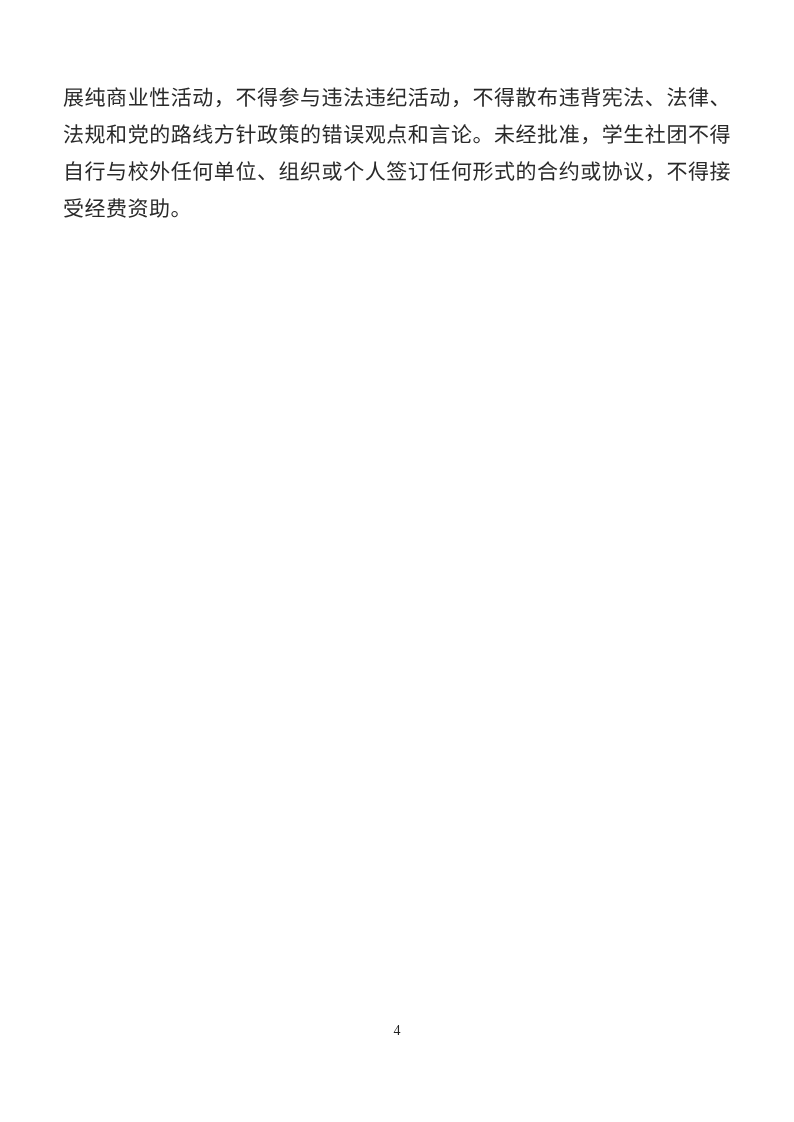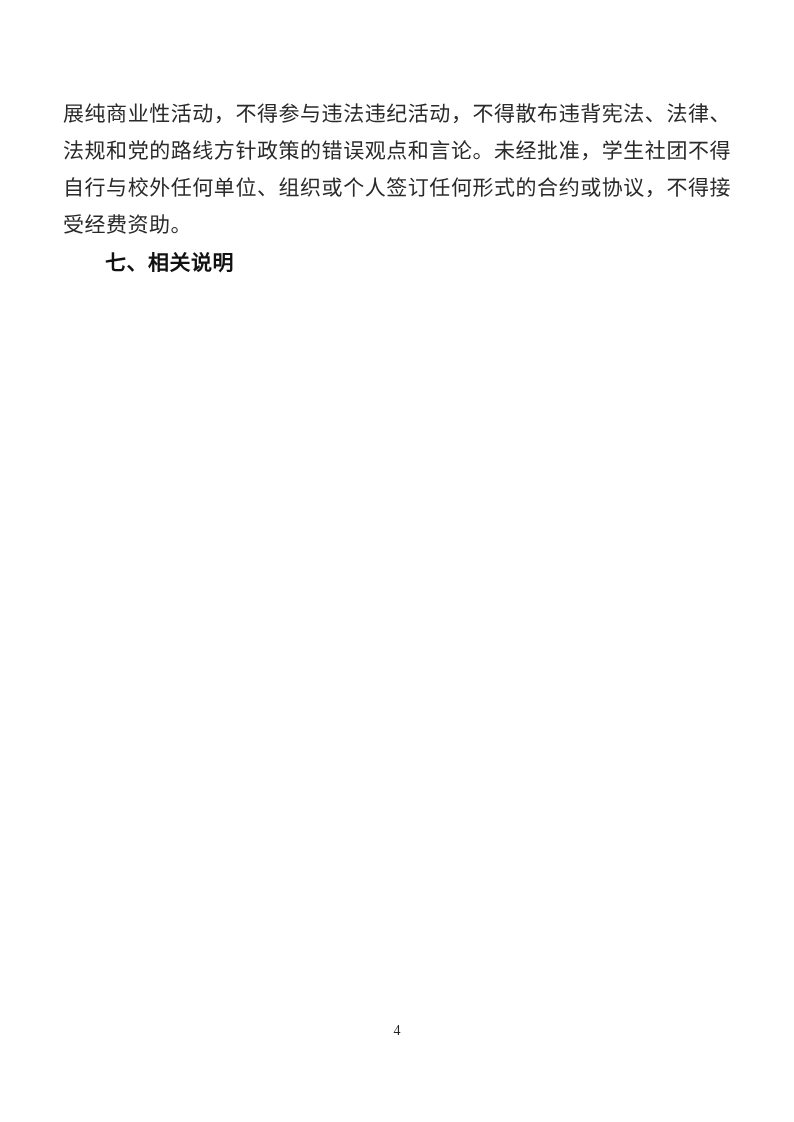--- a/index.html
+++ b/index.html
@@ -15,21 +15,20 @@
       background: #ffffff;
       overflow: hidden;
       font-family: "Liberation Serif", "DejaVu Serif", serif;
       color: #2a2a2a;
     }
     .content {
       position: absolute;
       left: 63px;
       top: 80px;
       width: 668px;
-      margin-top: 16px;
     }
     .para {
       margin: 0;
       font-size: 21px;
       line-height: 37px;
       letter-spacing: 0.5px;
       text-align: justify;
     }
     .para.indent {
       text-indent: 2em;
@@ -55,16 +54,15 @@
       color: #222222;
       font-family: "Liberation Serif", "DejaVu Serif", serif;
     }
   </style>
 </head>
 <body>
 
 <div class="page">
   <div class="content">
     <p class="para">展纯商业性活动，不得参与违法违纪活动，不得散布违背宪法、法律、法规和党的路线方针政策的错误观点和言论。未经批准，学生社团不得自行与校外任何单位、组织或个人签订任何形式的合约或协议，不得接受经费资助。</p>
-    <p class="heading">七、相关说明</p>
   </div>
   <div class="page-number">4</div>
 </div>
 
 </body></html>

